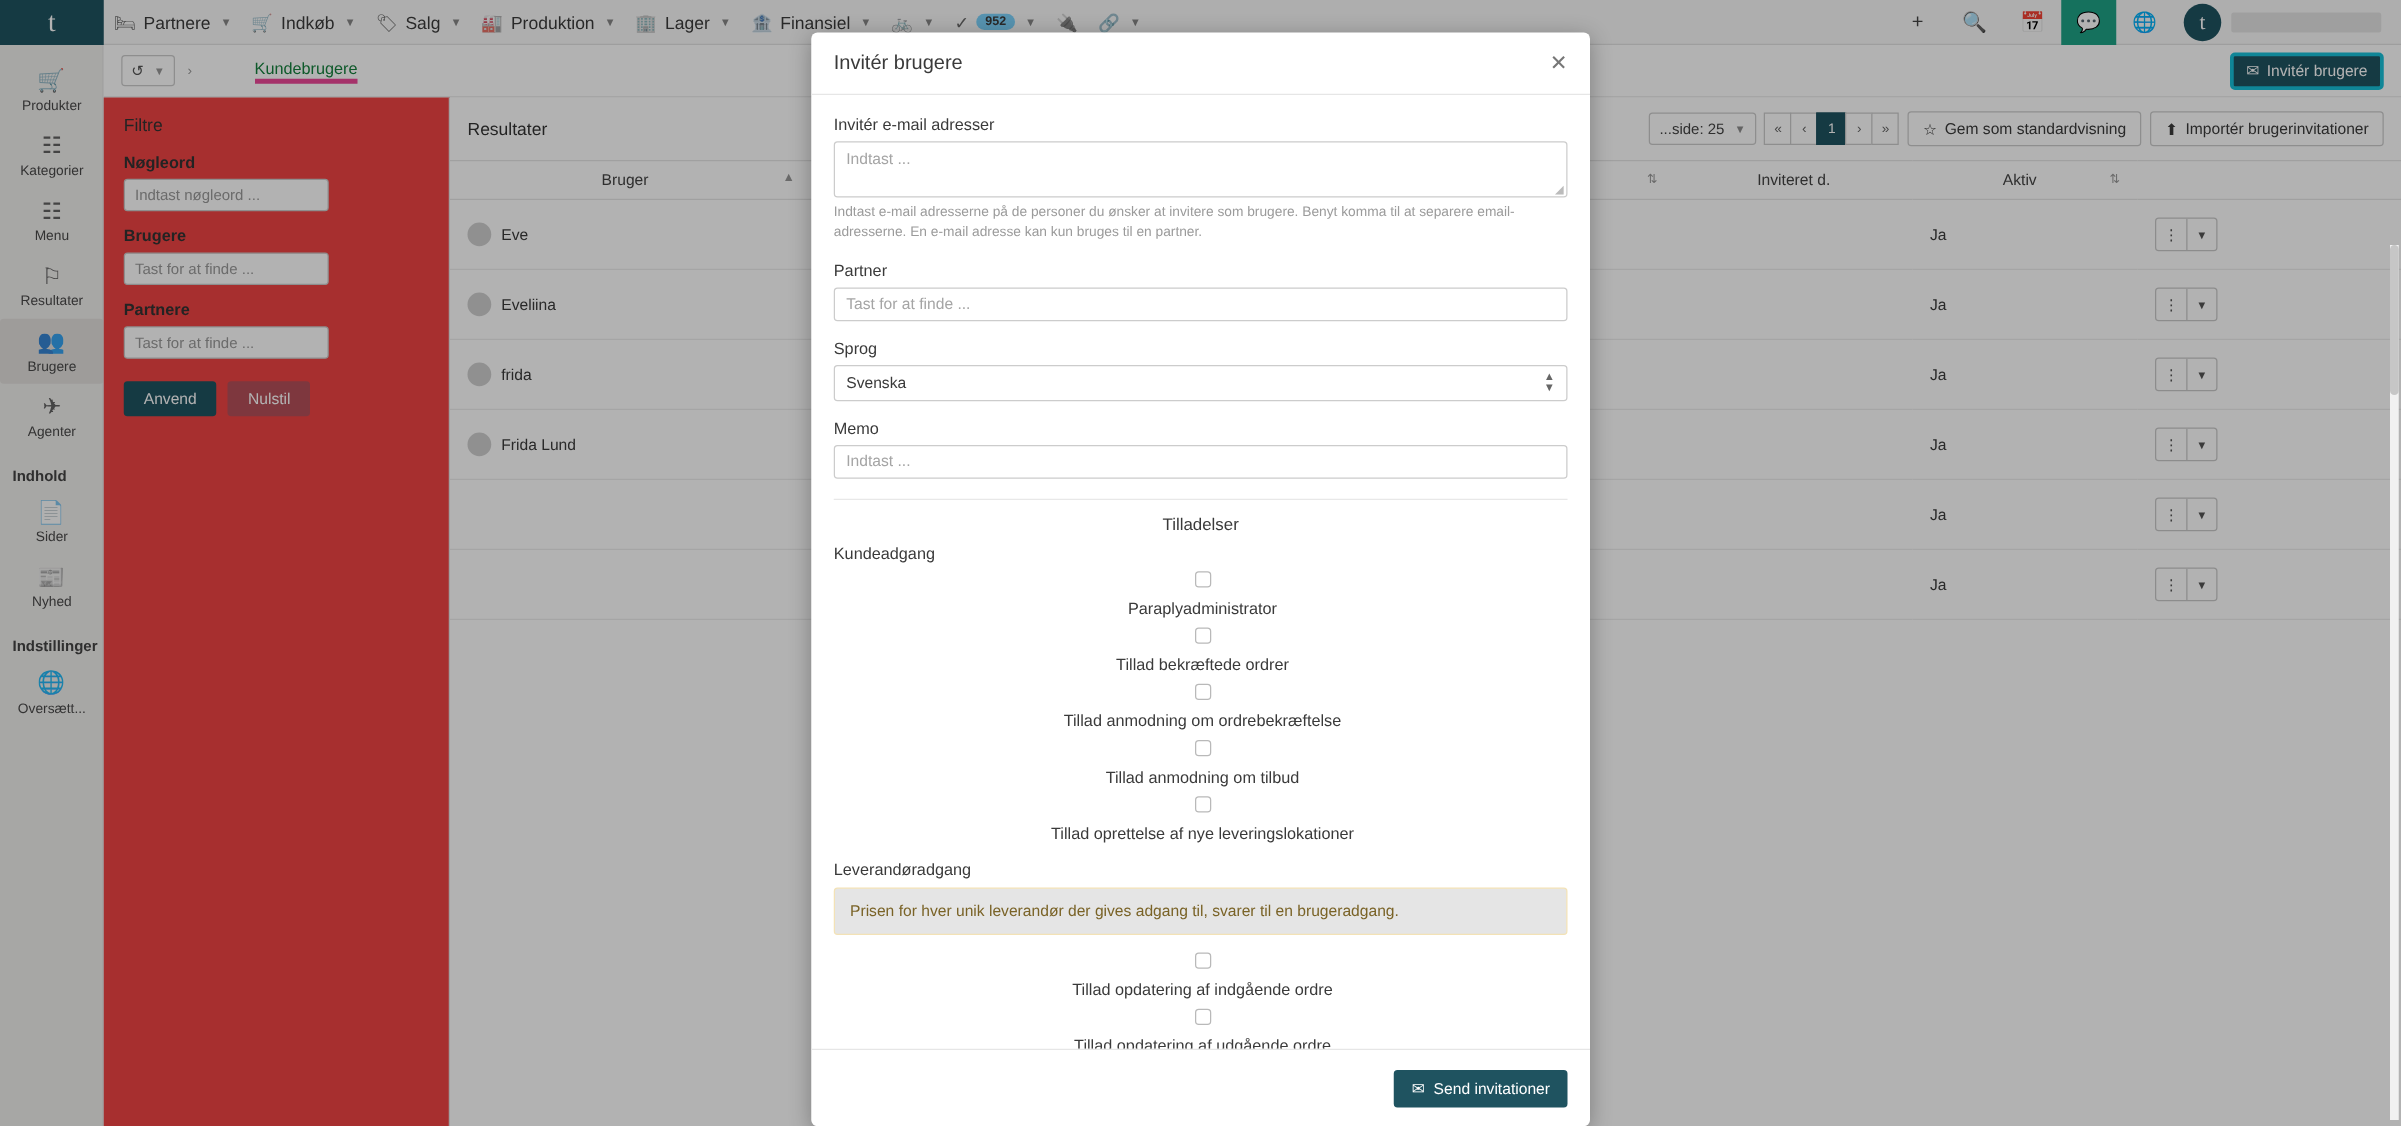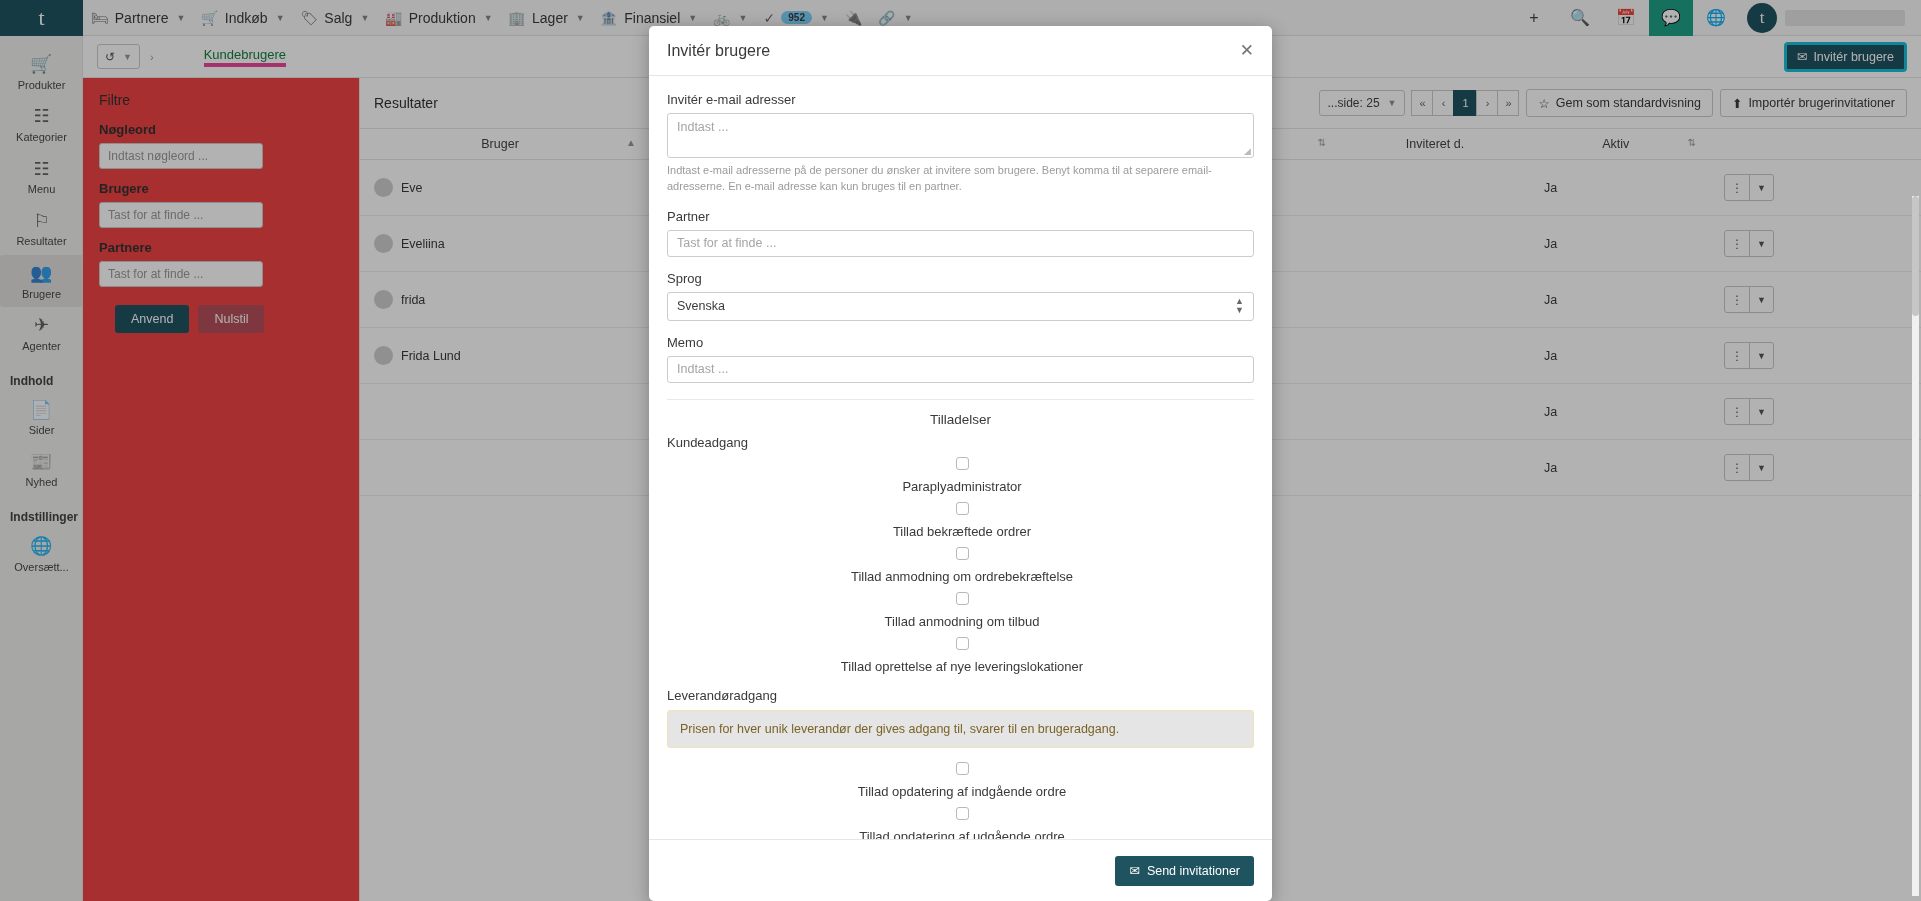--- a/index.html
+++ b/index.html
@@ -91,21 +91,21 @@
     position: absolute; top: 42px; left: 0; width: 277px; bottom: 0;
     background: #ef4444; border-right: 1px solid #e6e6e6; padding: 14px 16px;
   }
   .filters h3 { margin: 0 0 14px; font-size: 14px; font-weight: normal; color: #333; }
   .f-label { font-size: 13px; font-weight: bold; color: #333; margin: 12px 0 6px; }
   .f-input {
     width: 164px; height: 26px; border: 1px solid #ccc; border-radius: 3px;
     padding: 0 8px; font-size: 12px; color: #9a9a9a; display: flex; align-items: center;
     background: #fff;
   }
-  .f-actions { margin-top: 18px; display: flex; gap: 9px; margin-left: 16px; }
+  .f-actions { margin-top: 18px; display: flex; gap: 9px; }
   .btn-apply { background:#1f5360; color:#fff; border-radius:3px; height:28px; padding:0 16px;
                display:flex; align-items:center; font-size:12.5px; }
   .btn-reset { background:#b5505a; color:#fff; border-radius:3px; height:28px; padding:0 16px;
                display:flex; align-items:center; font-size:12.5px; }
 
   
   .results {
     position: absolute; top: 42px; left: 277px; right: 0; bottom: 0; background: #fff;
   }
   .results-head {

